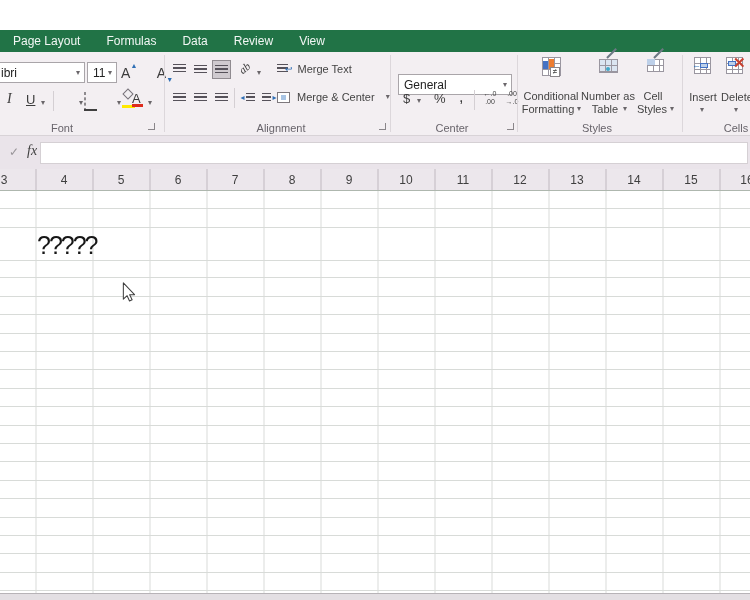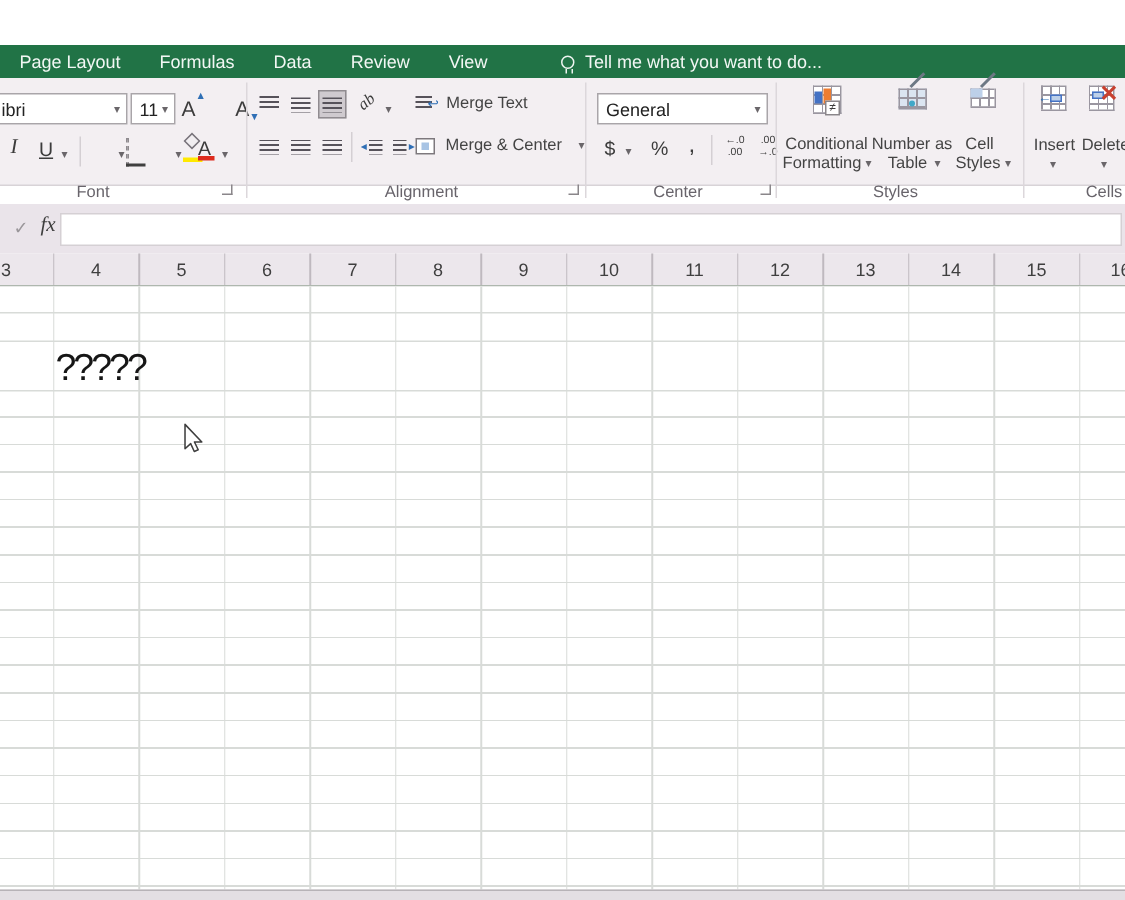--- a/index.html
+++ b/index.html
@@ -11,21 +11,21 @@
   
   .titlebar{position:absolute;top:0;left:0;width:750px;height:30px;background:#217346}
   .title{position:absolute;left:441px;top:8px;transform:translateX(-50%);font-size:12px;color:#c9ddd2;white-space:nowrap}
   .tabbar{position:absolute;top:30px;left:0;width:750px;height:22px;background:#217346;display:flex;align-items:center;padding-left:13px;gap:26px}
   .tab{font-size:12px;color:#f2f7f4;white-space:nowrap;cursor:default}
   .tellme{display:flex;align-items:center;gap:7px;margin-left:23px}
   .bulb{width:9px;height:9px;border:1px solid #eef5f1;border-radius:50%;position:relative;flex:none}
   .bulb:after{content:"";position:absolute;left:2px;top:8px;width:3px;height:3px;border-left:1px solid #eef5f1;border-right:1px solid #eef5f1}
 
   
-  .ribbon{position:absolute;top:52px;left:0;width:750px;height:72px;background:#f3eff2;border-bottom:1px solid #d8d3d7}
+  .ribbon{position:absolute;top:52px;left:0;width:750px;height:84px;background:#f3eff2;border-bottom:1px solid #d8d3d7}
   .combo{position:absolute;display:flex;align-items:center;background:#fff;border:1px solid #a9a5a9;font-size:12px;color:#222;height:21px}
   .combo .cval{padding-left:5px;white-space:nowrap;overflow:hidden}
   .combo .arr{margin-left:auto;padding-right:4px}
   .arr{font-size:8px;color:#6a666a;line-height:1}
   .glabel{position:absolute;font-size:11px;color:#68646b;transform:translateX(-50%);white-space:nowrap}
   .vdiv{position:absolute;top:3px;width:1px;height:77px;background:#dcd7db}
   .sdiv{position:absolute;width:1px;height:20px;background:#d4cfd3}
   .launcher{position:absolute;width:7px;height:7px;border-right:1px solid #8a868a;border-bottom:1px solid #8a868a}
   .btn{position:absolute;display:flex;align-items:center;justify-content:center;border:1px solid transparent}
   .abtn{width:19px;height:19px}
@@ -75,24 +75,20 @@
 
 <div class="page">
 
 
   <div class="tabbar">
     <span class="tab">Page Layout</span>
     <span class="tab">Formulas</span>
     <span class="tab">Data</span>
     <span class="tab">Review</span>
     <span class="tab">View</span>
-    <span class="tellme">
-      <span class="bulb"></span>
-      <span class="tab">Tell me what you want to do...</span>
-    </span>
   </div>
 
   <div class="ribbon">
 
     
     <div class="combo" style="left:-5px;top:10px;width:90px">
       <span class="cval">ibri</span>
       <span class="arr">▾</span>
     </div>
     <div class="combo" style="left:87px;top:10px;width:30px">
@@ -166,21 +162,21 @@
         </span>
       <span class="btxt">Merge &amp; Center</span>
       <span class="arr" style="margin-left:4px">▾</span>
     </div>
     <span class="glabel" style="left:281px;top:70px">Alignment</span>
     <span class="launcher" style="left:379px;top:71px"></span>
 
     <div class="vdiv" style="left:390px"></div>
 
     
-    <div class="combo" style="left:398px;top:10px;width:114px">
+    <div class="combo" style="left:398px;top:22px;width:114px">
       <span class="cval">General</span>
       <span class="arr">▾</span>
     </div>
     <span class="abs" style="left:403px;top:39px;font-size:13px;color:#3c3c3c">$</span>
     <span class="abs arr" style="left:417px;top:45px">▾</span>
     <span class="abs" style="left:434px;top:39px;font-size:13px;color:#3c3c3c">%</span>
     <span class="abs" style="left:459px;top:36px;font-size:16px;color:#3c3c3c">,</span>
     <div class="sdiv" style="left:474px;top:38px"></div>
     <span class="decbtn" style="left:480px;top:38px">←.0
 .00</span>

